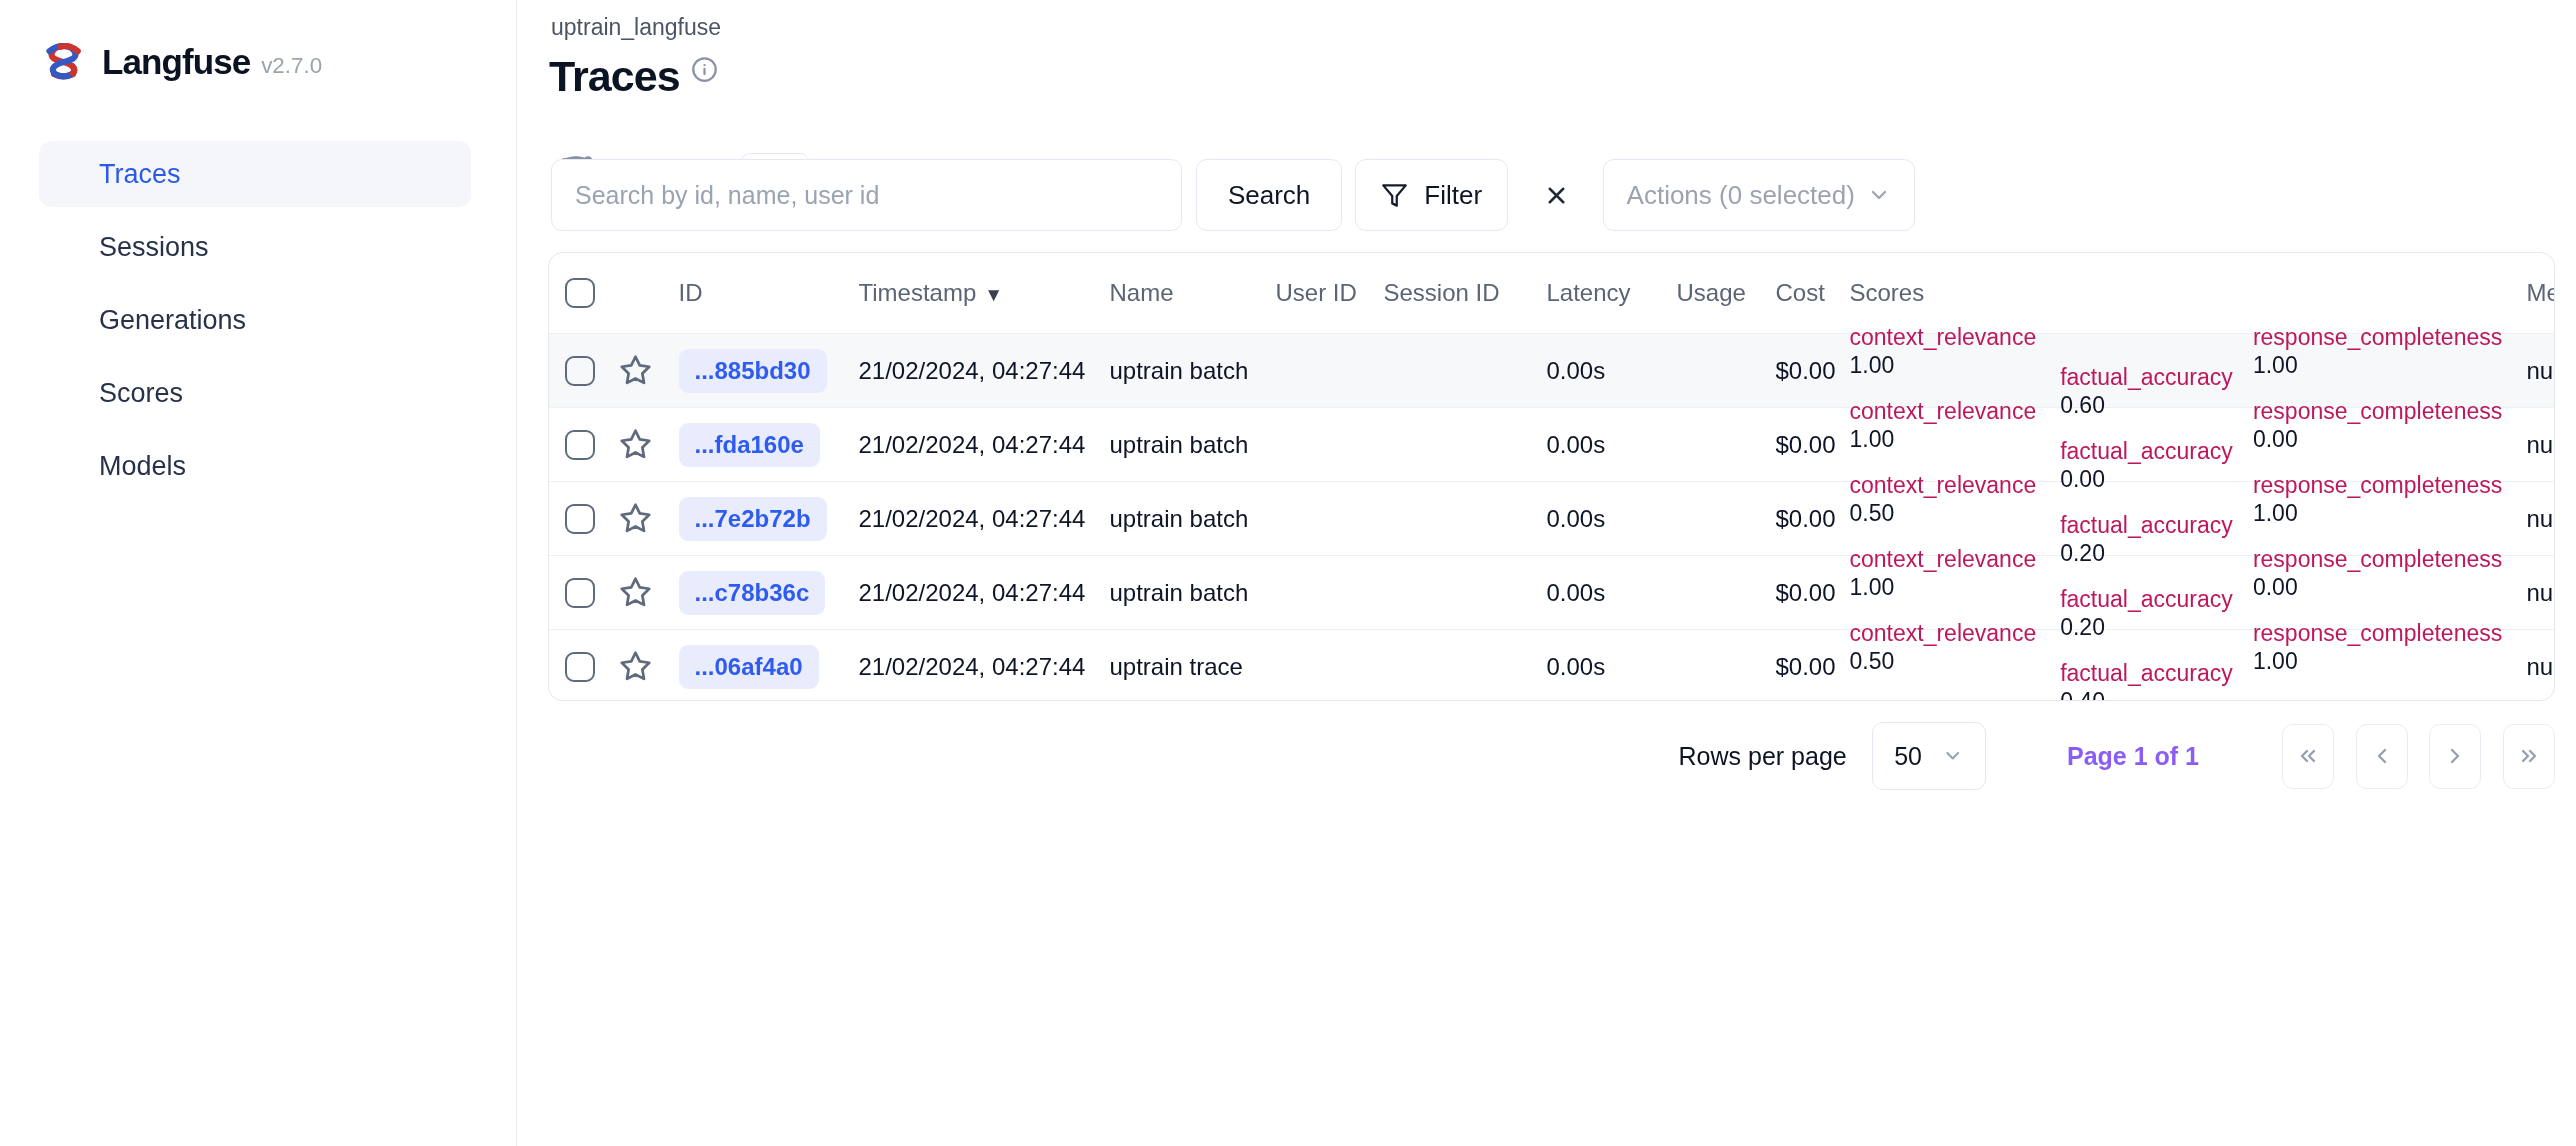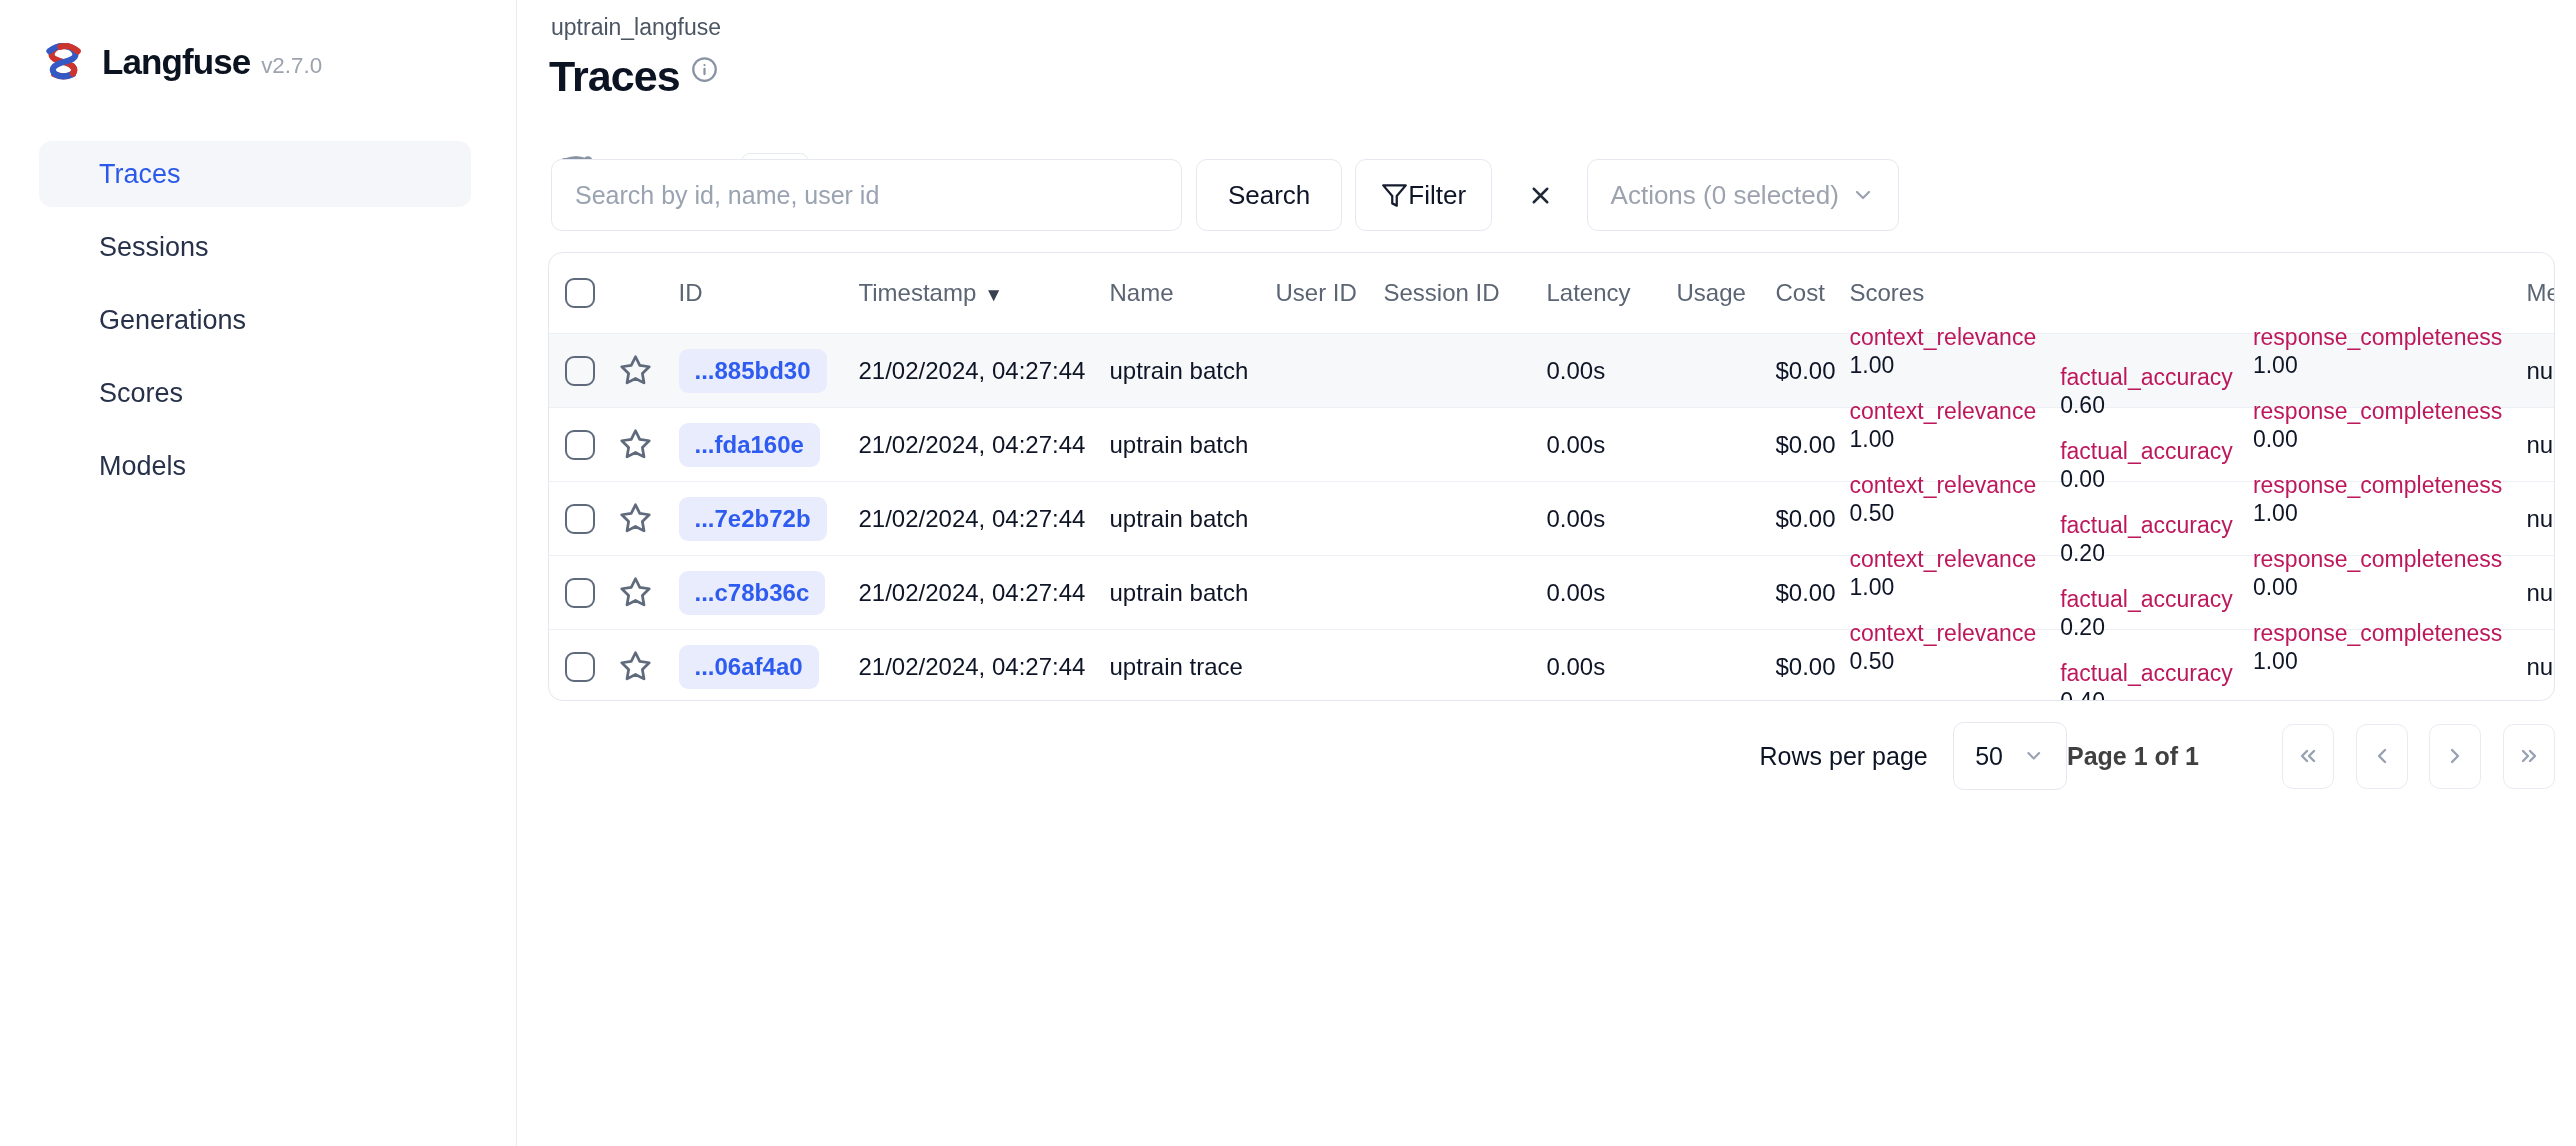--- a/index.html
+++ b/index.html
@@ -39,21 +39,21 @@
   .page-title { font-size:43px; font-weight:700; color:#0c1322; letter-spacing:-0.9px; line-height:1.15; }
   .info-icon { margin-left:10.8px; margin-top:3.6px; color:#8a93a3; }
   .info-icon svg { width:27px; height:27px; }
 
   
   .toolbar { position:absolute; left:34px; right:21.5px; top:159px; height:72px; display:flex; align-items:stretch; }
   .tb { display:flex; align-items:center; border:1.3px solid #e5e8f0; border-radius:10.8px; background:#fff; font-size:26px; font-weight:500; color:#0d1526; cursor:pointer; }
   .search-input { width:631px; border:1.3px solid #e5e8f0; border-radius:10.8px; padding:0 23px; font-size:25px; color:#0f1526; outline:none; font-family:inherit; background:#fff; }
   .search-input::placeholder { color:#9aa3b2; font-weight:400; }
   .search-btn { margin-left:14.4px; padding:0 30.5px; }
-  .filter-btn { margin-left:13.5px; padding:0 25px; gap:0; }
+  .filter-btn { margin-left:13.5px; padding:0 25px; gap:16px; }
   .filter-btn svg { width:27px; height:27px; }
   .filter-chip { background:#e3e6f0; border-radius:8px; padding:8px 18px; font-size:23px; font-weight:500; color:#151c2c; white-space:nowrap; }
   .clear-filter-btn { margin-left:23px; width:50px; display:flex; align-items:center; justify-content:center; color:#1f2937; background:none; border:none; cursor:pointer; }
   .clear-filter-btn svg { width:27px; height:27px; }
   .columns-btn { margin-left:auto; padding:0 27px; gap:14.4px; }
   .columns-btn svg, .actions-btn svg { width:24px; height:24px; }
   .actions-btn { margin-left:21.5px; padding:0 23px; gap:12.6px; color:#9ca3af; }
 
   
   .table { position:absolute; left:30.5px; top:252px; width:2007px; height:449px; border:1.3px solid #e4e7ee; border-radius:14.4px; background:#fff; overflow:hidden; }
@@ -73,21 +73,21 @@
   .score { display:flex; flex-direction:column; line-height:28px; font-size:23px; }
   .sc0 { width:211px; } .sc1 { width:193px;margin-top:40px; } .sc2 { width:274px; }
   .sname { color:#be185d; }
   .sval { color:#0e1526; }
 
   
   .pagination { position:absolute; left:34px; right:21.5px; top:721px; height:70px; display:flex; align-items:center; justify-content:flex-end; }
   .rpp-label { font-size:25px; font-weight:500; color:#0b1324; }
   .rpp-select { margin-left:25px; height:68px; display:flex; align-items:center; gap:20px; border:1.3px solid #e5e8f0; border-radius:10.8px; padding:0 21.5px; font-size:25px; font-weight:500; color:#0d1526; cursor:pointer; }
   .rpp-select svg { width:21.5px; height:21.5px; color:#9aa3b2; }
-  .page-info { font-size:25px; font-weight:700; color:#404040; }
+  .page-info { margin-left:81px; font-size:25px; font-weight:700; color:#8b5cf6; }
   .pager { margin-left:83px; display:flex; gap:21.5px; }
   .pg-btn { width:52px; height:65px; border:1.3px solid #e8ebf2; border-radius:10.8px; background:#fff; display:flex; align-items:center; justify-content:center; color:#97a1b0; cursor:pointer; }
   .pg-btn svg { width:24px; height:24px; }
 </style>
 </head>
 <body>
 
 <aside class="sidebar">
   <div class="logo-row">
     <span class="logo-knot">

